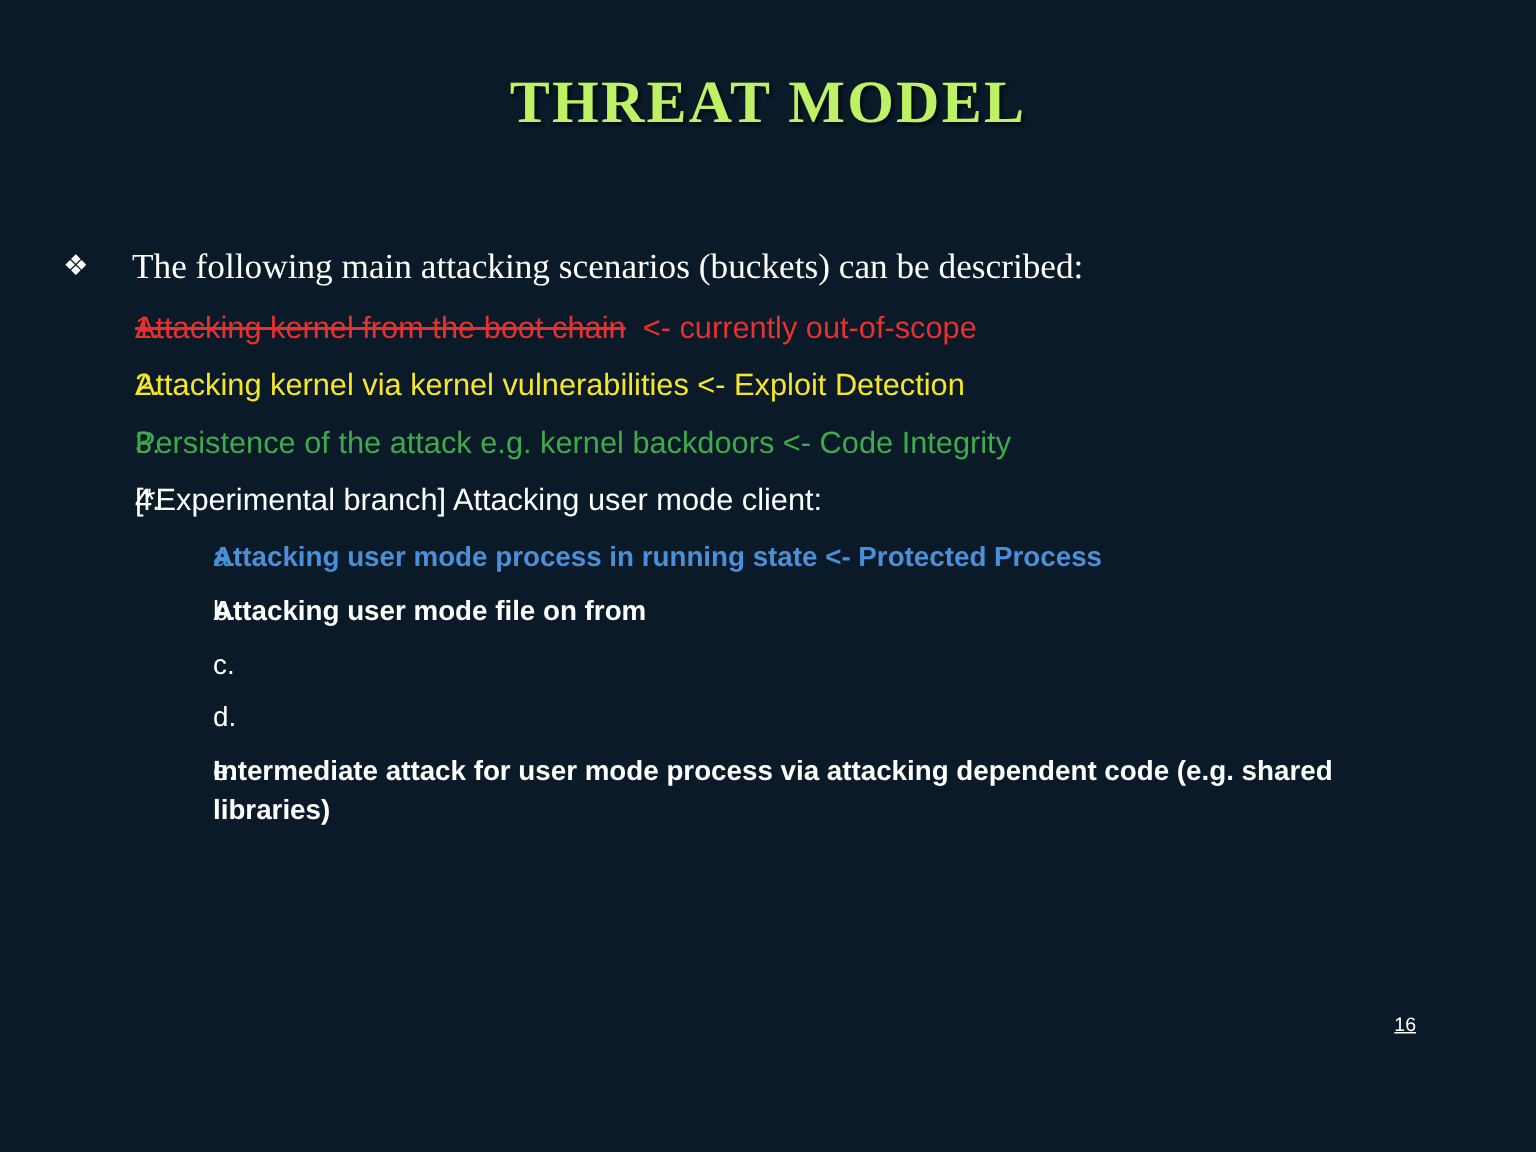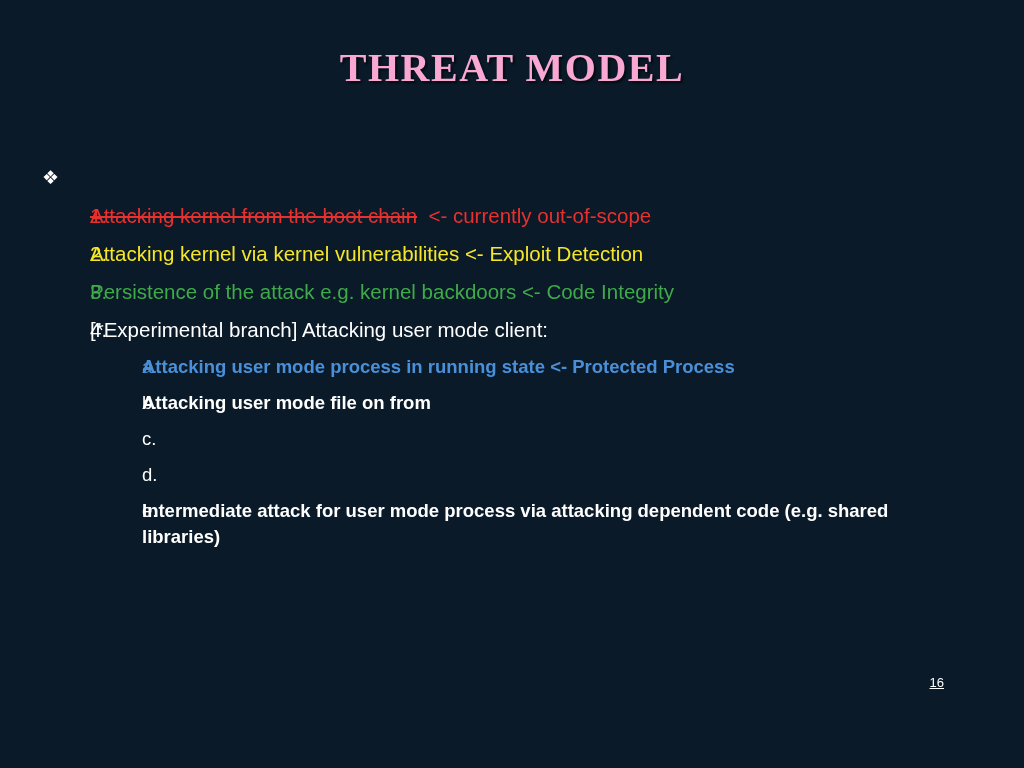--- a/index.html
+++ b/index.html
@@ -120,26 +120,27 @@
     font-family: "Liberation Sans", sans-serif;
     font-size: 13px;
     text-decoration: underline;
   }
 </style>
 </head>
 <body>
 
 <div class="slide" style="background: rgb(10, 26, 40);">
 
-  <div class="slide-title" style="color: #f9a8d4; text-align: center;">THREAT MODEL</div>
+  <div class="slide-title" style="color: #bef264; text-align: center;">THREAT MODEL</div>
 
   <div class="body-area">
 
     <div class="lvl1">
       <span class="marker">❖</span>
+      <span class="text">The following main attacking scenarios (buckets) can be described:</span>
     </div>
 
     <ol class="numlist">
 
       <li class="nitem" style="color: rgb(232, 49, 47);">
         <span class="num strike">1.</span>
         <span class="ntext"><span class="strike">Attacking kernel from the boot chain</span>&nbsp; <span>&lt;- currently out-of-scope</span></span>
       </li>
 
       <li class="nitem" style="color: rgb(245, 230, 42);">

